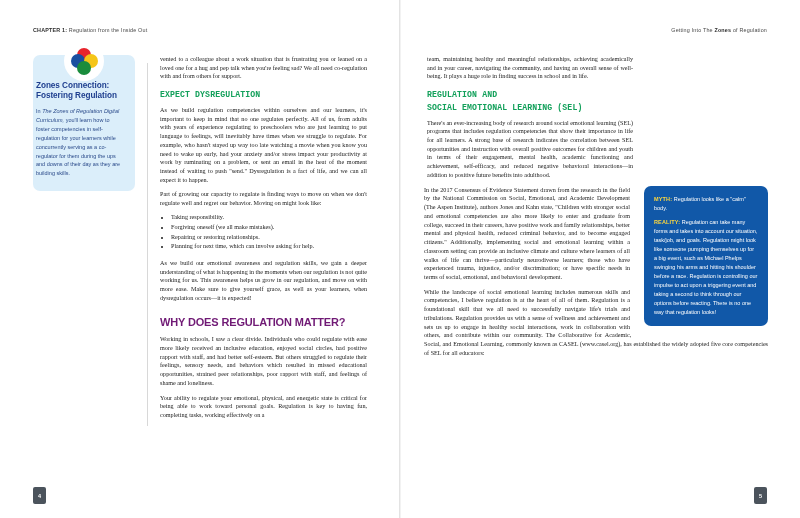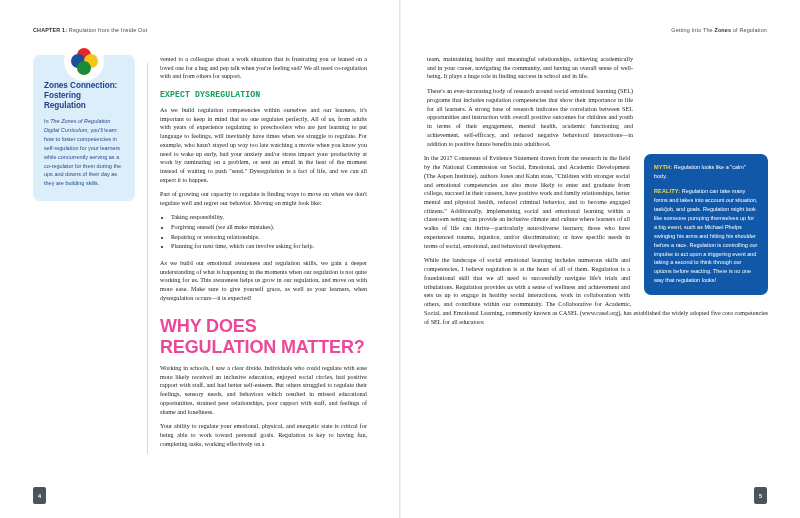--- a/index.html
+++ b/index.html
@@ -64,21 +64,21 @@
     margin:8px 12px 0 12px;
     align-self:stretch;
   }
   .maincol{flex:1 1 auto;}
 
   
   .zcard{
     position:relative;
     background:#dbeefa;
     border-radius:7px;
-    padding:26px 11px 13px 11px;
+    padding:26px 11px 13px 3px;
     box-sizing:border-box;
   }
   .zlogo{
     position:absolute;
     top:-14px;left:50%;
     transform:translateX(-50%);
     width:40px;height:40px;
     background:#ffffff;
     border-radius:50%;
     display:flex;align-items:center;justify-content:center;
@@ -136,23 +136,23 @@
     font-family:Liberation Mono, monospace;
     font-size:8.2px;
     font-weight:bold;
     color:#12a05a;
     letter-spacing:.1px;
     line-height:1.3;
   }
   h2.blue{
     margin:14px 0 6px 0;
     font-family:"Liberation Sans", sans-serif;
-    font-size:18px;
+    font-size:11px;
     font-weight:bold;
-    color:#ec4899;
+    color:#701a75;
     letter-spacing:-.15px;
     line-height:1.15;
   }
 
   
   .rwrap{
     position:absolute;left:24px;top:55px;
     width:344px;
   }
   .rtop{
@@ -241,20 +241,22 @@
   <div class="page right">
 
     <div class="runhead r">
       <span>Getting Into The </span><b>Zones</b><span> of Regulation</span>
     </div>
 
     <div class="rwrap">
 
       <div class="rtop">
         <p class="bt">team, maintaining healthy and meaningful relationships, achieving academically and in your career, navigating the community, and having an overall sense of well-being. It plays a huge role in finding success in school and in life.</p>
+        <h2 class="green" style="margin-bottom:2px">REGULATION AND</h2>
+        <h2 class="green" style="margin-top:0">SOCIAL EMOTIONAL LEARNING (SEL)</h2>
         <p class="bt">There's an ever-increasing body of research around social emotional learning (SEL) programs that includes regulation competencies that show their importance in life for all learners. A strong base of research indicates the correlation between SEL opportunities and instruction with overall positive outcomes for children and youth in terms of their engagement, mental health, academic functioning and achievement, self-efficacy, and reduced negative behavioral interactions—in addition to positive future benefits into adulthood.</p>
       </div>
 
       <div class="rflow clearfix">
         <div class="mythbox">
           <p><b>MYTH:</b><span> Regulation looks like a "calm" body.</span></p>
           <p><b>REALITY:</b><span> Regulation can take many forms and takes into account our situation, task/job, and goals. Regulation might look like someone pumping themselves up for a big event, such as Michael Phelps swinging his arms and hitting his shoulder before a race. Regulation is controlling our impulse to act upon a triggering event and taking a second to think through our options before reacting. There is no one way that regulation looks!</span></p>
         </div>
         <p class="bt rtext">In the 2017 Consensus of Evidence Statement drawn from the research in the field by the National Commission on Social, Emotional, and Academic Development (The Aspen Institute), authors Jones and Kahn state, "Children with stronger social and emotional competencies are also more likely to enter and graduate from college, succeed in their careers, have positive work and family relationships, better mental and physical health, reduced criminal behavior, and to become engaged citizens." Additionally, implementing social and emotional learning within a classroom setting can provide an inclusive climate and culture where learners of all walks of life can thrive—particularly neurodiverse learners; those who have experienced trauma, injustice, and/or discrimination; or have specific needs in terms of social, emotional, and behavioral development.</p>
         <p class="bt rtext">While the landscape of social emotional learning includes numerous skills and competencies, I believe regulation is at the heart of all of them. Regulation is a foundational skill that we all need to successfully navigate life's trials and tribulations. Regulation provides us with a sense of wellness and achievement and sets us up to engage in healthy social interactions, work in collaboration with others, and contribute within our community. The Collaborative for Academic, Social, and Emotional Learning, commonly known as CASEL (www.casel.org), has established the widely adopted five core competencies of SEL for all educators:</p>

